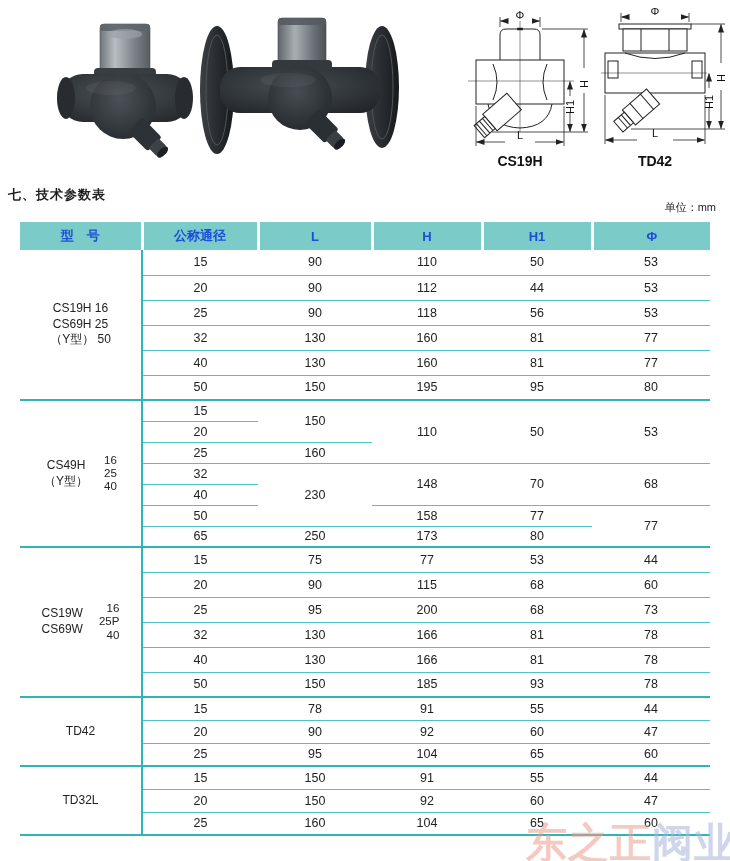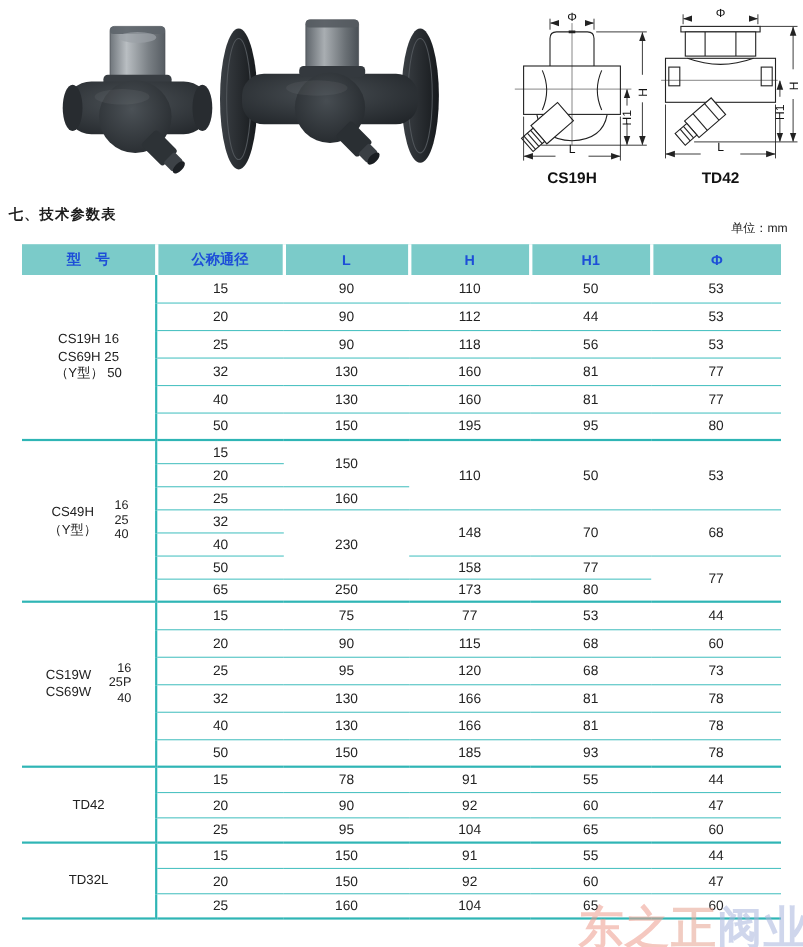--- a/index.html
+++ b/index.html
@@ -349,21 +349,21 @@
         <tr class="g2">
           <td class="dn-col">20</td>
           <td>90</td>
           <td>115</td>
           <td>68</td>
           <td>60</td>
         </tr>
         <tr class="g2">
           <td class="dn-col">25</td>
           <td>95</td>
-          <td>120</td>
+          <td>200</td>
           <td>68</td>
           <td>73</td>
         </tr>
         <tr class="g2">
           <td class="dn-col">32</td>
           <td>130</td>
           <td>166</td>
           <td>81</td>
           <td>78</td>
         </tr>

